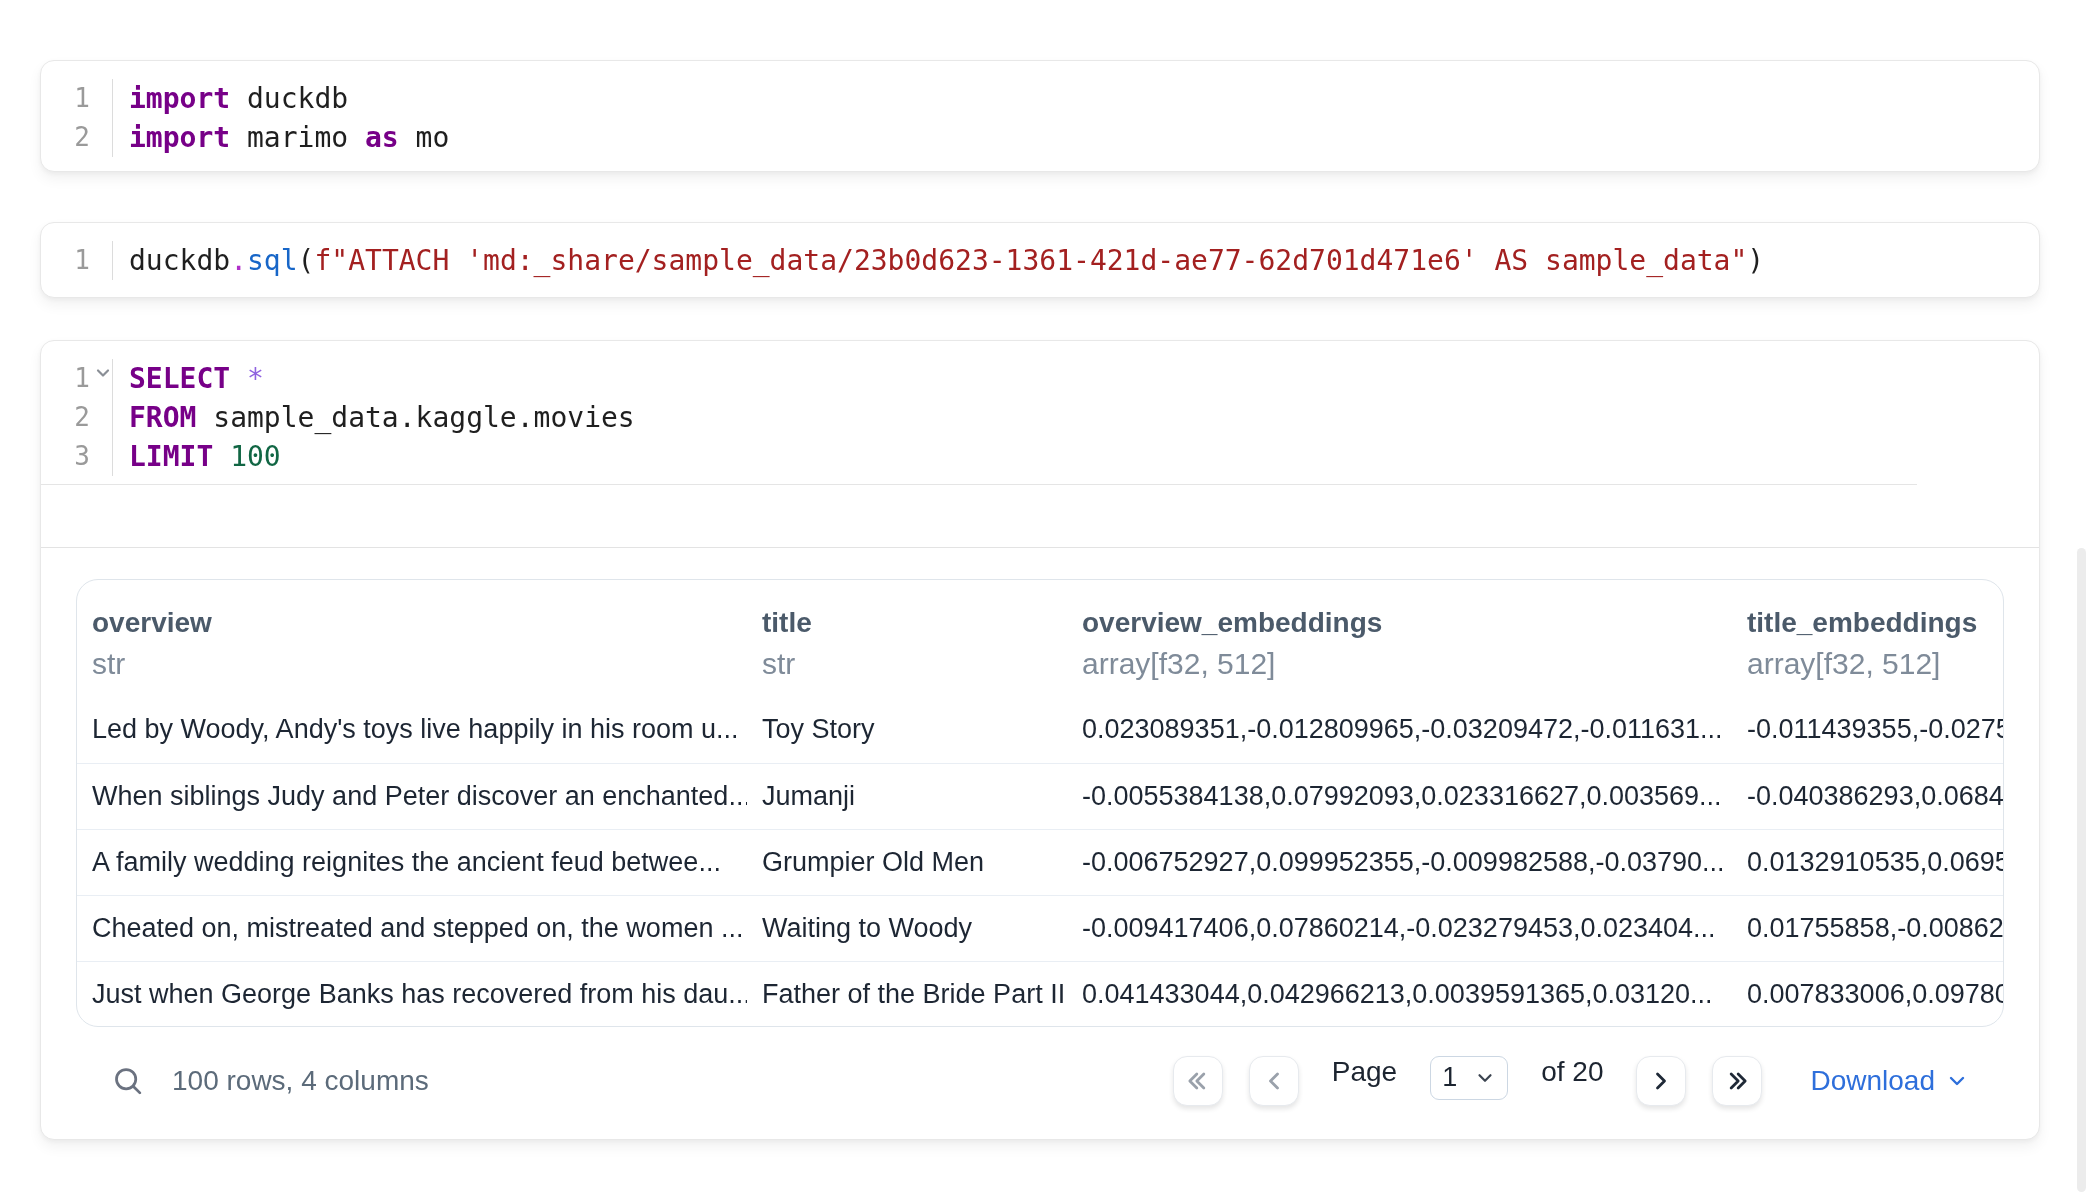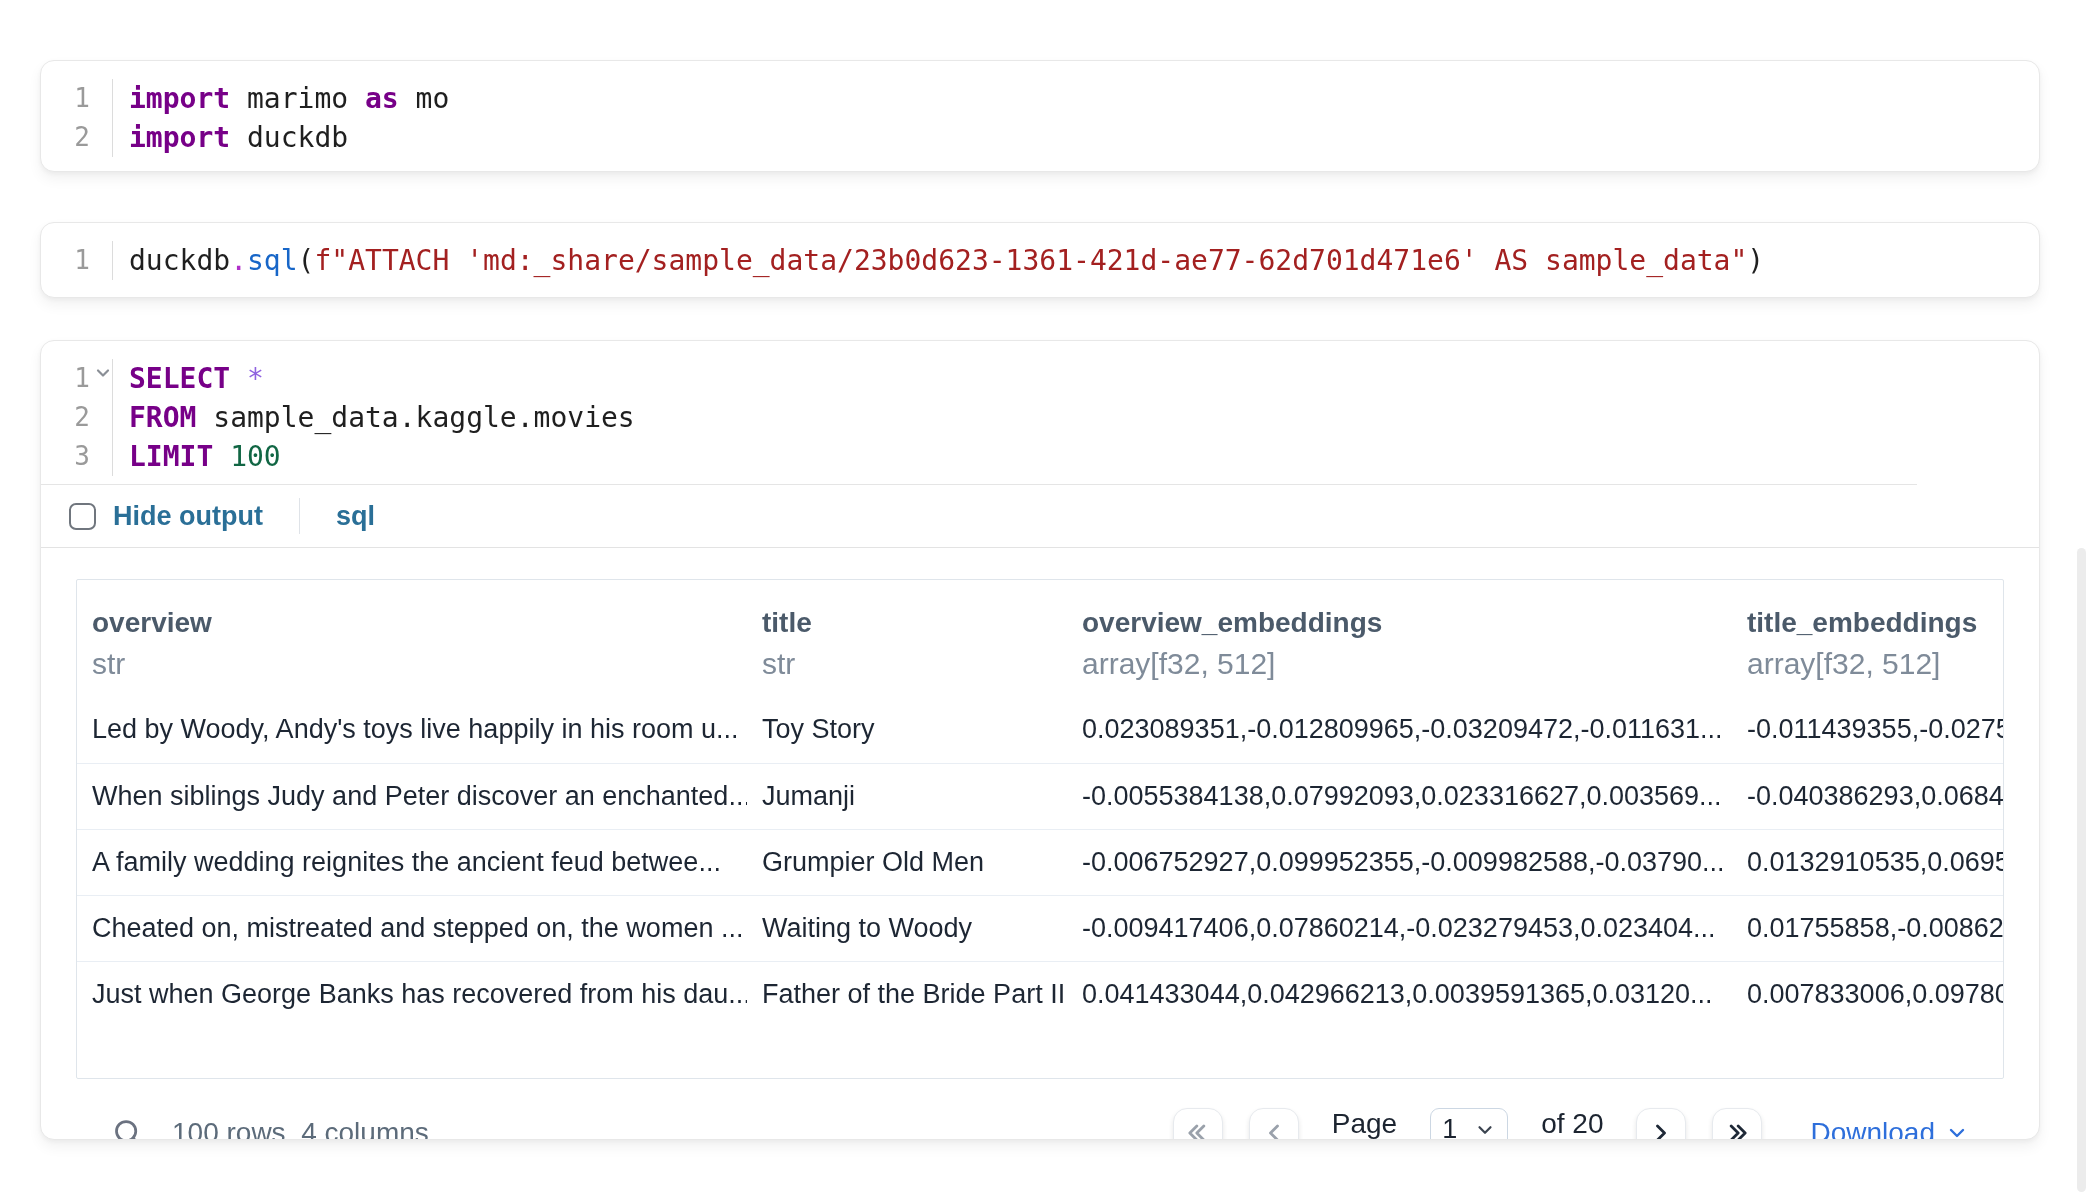--- a/index.html
+++ b/index.html
@@ -42,21 +42,21 @@
     border:1px solid #cfdeec; border-radius:9px; padding:0 14px; background:#fff;
     font-family:"DejaVu Sans Mono",monospace; font-size:26px; font-weight:bold; color:#235a80; }
   .ov-right { display:flex; align-items:center; }
   .checkbox { width:27px; height:27px; border:2.5px solid #70767e; border-radius:7px; background:#fff; }
   .hide-label { margin-left:17px; color:#2a6f97; font-weight:bold; font-size:27px; }
   .vdiv { width:1px; height:36px; background:#dfe3e8; margin:0 36px; }
   .lang-label { color:#2a6f97; font-weight:bold; font-size:27px; }
 
   
   .output-area { padding:31px 35px 0; }
-  .table-card { border:1px solid #dfe5eb; border-radius:2px; height:500px; overflow:hidden; background:#fff; }
+  .table-card { border:1px solid #dfe5eb; border-radius:22px; height:448px; overflow:hidden; background:#fff; }
   table { width:100%; border-collapse:collapse; table-layout:fixed; }
   th { text-align:left; vertical-align:top; padding:27px 8px 16px 15px; }
   .col-name { display:block; font-weight:bold; color:#4b5a6a; font-size:28px; margin-bottom:8px; }
   .col-type { display:block; color:#7f8b99; font-size:30px; font-weight:normal; }
   td { height:66px; padding:0 8px 0 15px; font-size:27px; color:#1d2633;
     white-space:pre; overflow:hidden; border-top:1px solid #e9eef4; }
   td:last-child, th:last-child { padding-right:0; }
   tbody tr:first-child td { border-top:none; }
 
   
@@ -82,22 +82,22 @@
 
 <div class="page">
 
   <section class="card" id="cell-1">
     <div class="code-block">
         <div class="gutter-col">
           <div class="gutter-line"><span class="line-num">1</span></div>
           <div class="gutter-line"><span class="line-num">2</span></div>
         </div>
         <div class="code-col">
+          <div class="code-line"><span class="tok-kw">import</span><span class="tok-pl"> duckdb</span></div>
           <div class="code-line"><span class="tok-kw">import</span><span class="tok-pl"> marimo </span><span class="tok-kw">as</span><span class="tok-pl"> mo</span></div>
-          <div class="code-line"><span class="tok-kw">import</span><span class="tok-pl"> duckdb</span></div>
         </div>
       </div>
   </section>
 
   <section class="card" id="cell-2">
     <div class="code-block">
         <div class="gutter-col">
           <div class="gutter-line"><span class="line-num">1</span></div>
         </div>
         <div class="code-col">
@@ -119,26 +119,20 @@
         </div>
         <div class="code-col">
           <div class="code-line"><span class="tok-kw">SELECT</span><span class="tok-pl"> </span><span class="tok-star">*</span></div>
           <div class="code-line"><span class="tok-kw">FROM</span><span class="tok-pl"> sample_data.kaggle.movies</span></div>
           <div class="code-line"><span class="tok-kw">LIMIT</span><span class="tok-pl"> </span><span class="tok-num">100</span></div>
         </div>
       </div>
     <div class="code-bottom-rule"></div>
 
     <div class="output-bar">
-      <div class="ov-right">
-        <span class="checkbox"></span>
-        <span class="hide-label">Hide output</span>
-        <span class="vdiv"></span>
-        <span class="lang-label">sql</span>
-      </div>
     </div>
 
     <div class="output-area">
       <div class="table-card">
         <table>
           <colgroup>
               <col style="width:670px">
               <col style="width:320px">
               <col style="width:665px">
               <col>

